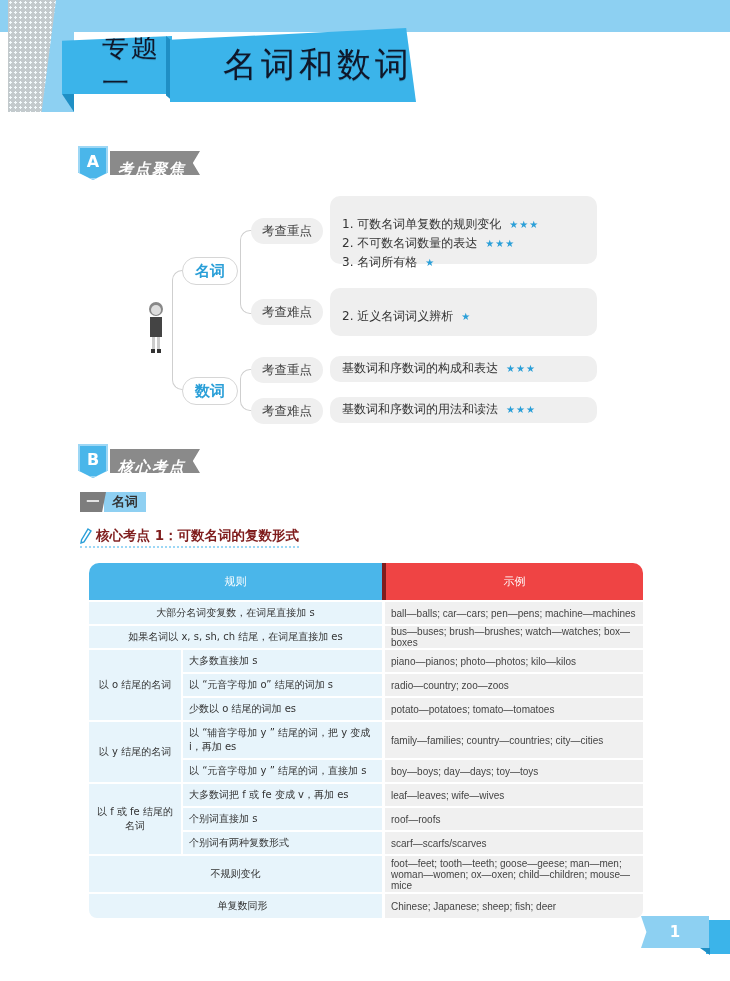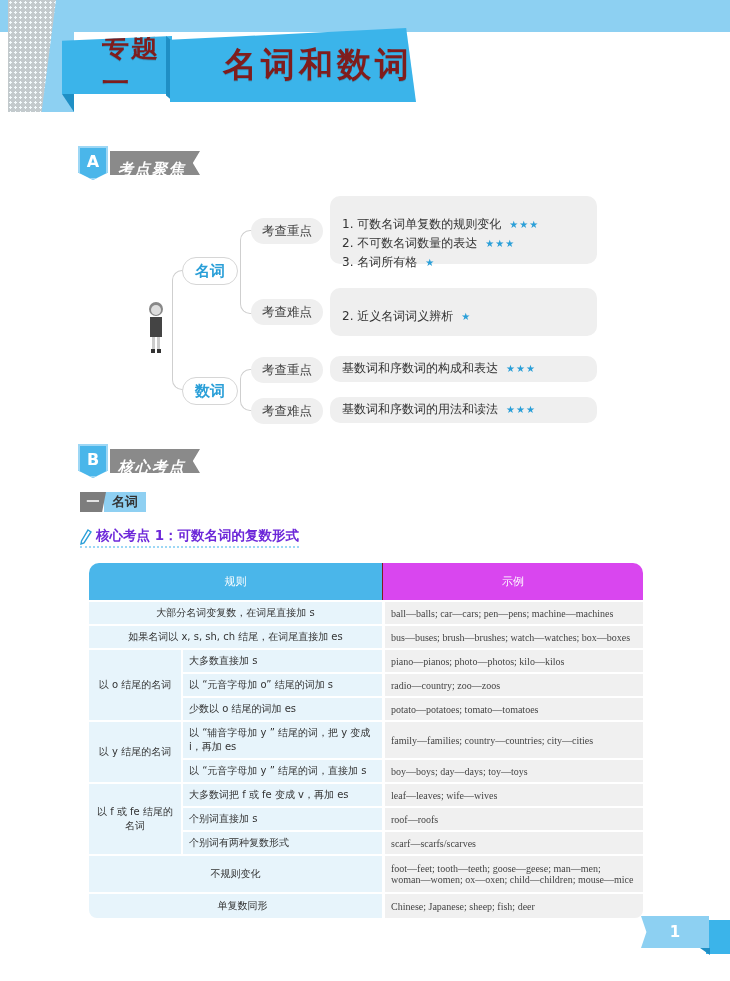--- a/index.html
+++ b/index.html
@@ -12,21 +12,21 @@
     background-image: radial-gradient(#ffffff 1.1px, transparent 1.3px);
     background-size: 5px 5px; background-color: #c9c9c9; opacity: .9;
     clip-path: polygon(0 0, 100% 0, 70% 100%, 0 100%); }
   .left-strip { position: absolute; left: 8px; top: 32px; width: 66px; height: 80px; background: #8dd0f2; clip-path: polygon(0 0,100% 0,100% 100%,0 100%); }
   .banner-1 { position: absolute; left: 62px; top: 36px; width: 110px; height: 58px; background: #3bb4ea;
     clip-path: polygon(0 8%, 100% 0, 100% 100%, 0 100%); display:flex; align-items:center; justify-content:center; }
   .banner-1-fold { position:absolute; left:62px; top:94px; width:12px; height:18px; background:#1f8fc5; clip-path: polygon(0 0,100% 0,100% 100%); }
   .banner-2 { position: absolute; left: 170px; top: 28px; width: 246px; height: 74px; background: #3bb4ea;
     clip-path: polygon(0 16%, 96% 0, 100% 100%, 0 100%); display:flex; align-items:center; justify-content:center; }
   .banner-2-edge { position:absolute; left:166px; top:36px; width:8px; height:66px; background:#1f8fc5; clip-path: polygon(0 0,100% 10%,100% 100%,0 90%); }
-  .banner-title { color: #7f1d1d; font-weight: bold; letter-spacing: 2px; text-shadow: 0 1px 0 rgba(0,0,0,.15); margin-left: 40px; }
+  .banner-title { color: #0f172a; font-weight: normal; letter-spacing: 2px; text-shadow: 0 1px 0 rgba(0,0,0,.15); margin-left: 40px; }
   .banner-1 .banner-title { font-size: 27px; }
   .banner-2 .banner-title { font-size: 34px; letter-spacing: 4px; padding-left: 10px; }
 
   
   .sec-head { position: absolute; left: 78px; height: 34px; display:flex; align-items:center; }
   .sec-shield { width: 30px; height: 34px; background:#4ab6ea; border: 2px solid #9dd7f5;
     clip-path: polygon(0 0,100% 0,100% 78%,50% 100%,0 78%); color:#fff; font-weight:bold; font-size:16px;
     display:flex; align-items:center; justify-content:center; padding-bottom:4px; }
   .sec-label { height: 24px; background:#8a8a8a; color:#fff; font-weight:bold; font-size:15px; font-style: italic;
     padding: 12px 14px 0 8px; display:flex; align-items:center; margin-left:2px;
@@ -41,31 +41,31 @@
   .mm-box { position:absolute; background:#efefef; border-radius:10px; padding:19px 12px; font-size:12px; color:#333; line-height:19px; }
   .mm-box .stars { color:#2a9fd8; margin-left:8px; font-size:10px; letter-spacing:1px; }
   .mm-figure { position:absolute; left:146px; top:300px; width:20px; height:56px; }
 
   
   .sub-head { position:absolute; left:80px; top:492px; height:20px; display:flex; align-items:center; }
   .sub-num { width:26px; height:20px; background:#7d7d7d; color:#fff; font-size:13px; font-weight:bold;
     display:flex; align-items:center; justify-content:center; clip-path: polygon(0 0,100% 0,85% 100%,0 100%); }
   .sub-label { height:20px; background:#8fd0f2; color:#333; font-weight:bold; font-size:13px; padding:0 8px 0 8px; margin-left:-2px;
     display:flex; align-items:center; }
-  .point-head { position:absolute; left:80px; top:527px; display:flex; align-items:flex-end; color:#6d28d9; font-weight:bold; font-size:13.5px; border-bottom: 2px dotted #9dd7f5; padding-bottom:1px; }
+  .point-head { position:absolute; left:80px; top:527px; display:flex; align-items:center; color:#7f1d1d; font-weight:bold; font-size:13.5px; border-bottom: 2px dotted #9dd7f5; padding-bottom:1px; }
   .pencil { display:inline-block; width:12px; height:16px; margin-right:4px; position:relative; }
 
   
   .tbl { position:absolute; left:89px; top:561px; width:554px; border-collapse: separate; border-spacing: 0 2px; font-size:10px; }
   .tbl th { height:37px; color:#fff; font-weight:normal; font-size:11px; }
   .tbl th.rule { background:#4ab6ea; border-radius:10px 0 0 0; }
-  .tbl th.ex { background:#d946ef; border-radius:0 10px 0 0; border-left:1px solid #7f1d1d; }
+  .tbl th.ex { background:#ef4444; border-radius:0 10px 0 0; border-left:4px solid #7f1d1d; }
   .tbl td { background:#e7f4fb; color:#333; height:22px; padding:0 6px; }
   .tbl td.c { text-align:center; }
-  .tbl td.ex { background:#f0f0f0; font-family:Liberation Serif, serif; font-size:10px; border-left:3px solid #fff; color:#444; }
+  .tbl td.ex { background:#f0f0f0; font-family:Liberation Sans, sans-serif; font-size:10px; border-left:3px solid #fff; color:#444; }
   .tbl td.sub { border-left:2px solid #fff; }
   .tbl td.tall { height:36px; }
   .tbl tr.last td { border-radius:0 0 0 8px; }
 
   
   .page-tab { position:absolute; left:641px; top:916px; width:68px; height:32px; background:#8dd0f2;
     clip-path: polygon(0 0,100% 0,100% 100%,0 100%,8% 50%); color:#fff; font-weight:bold; font-size:15px;
     display:flex; align-items:center; justify-content:center; }
   .page-tab2 { position:absolute; left:706px; top:920px; width:24px; height:34px; background:#3bb4ea; }
   .page-fold { position:absolute; left:700px; top:948px; width:10px; height:7px; background:#1f8fc5; clip-path: polygon(0 0,100% 0,100% 100%); }

